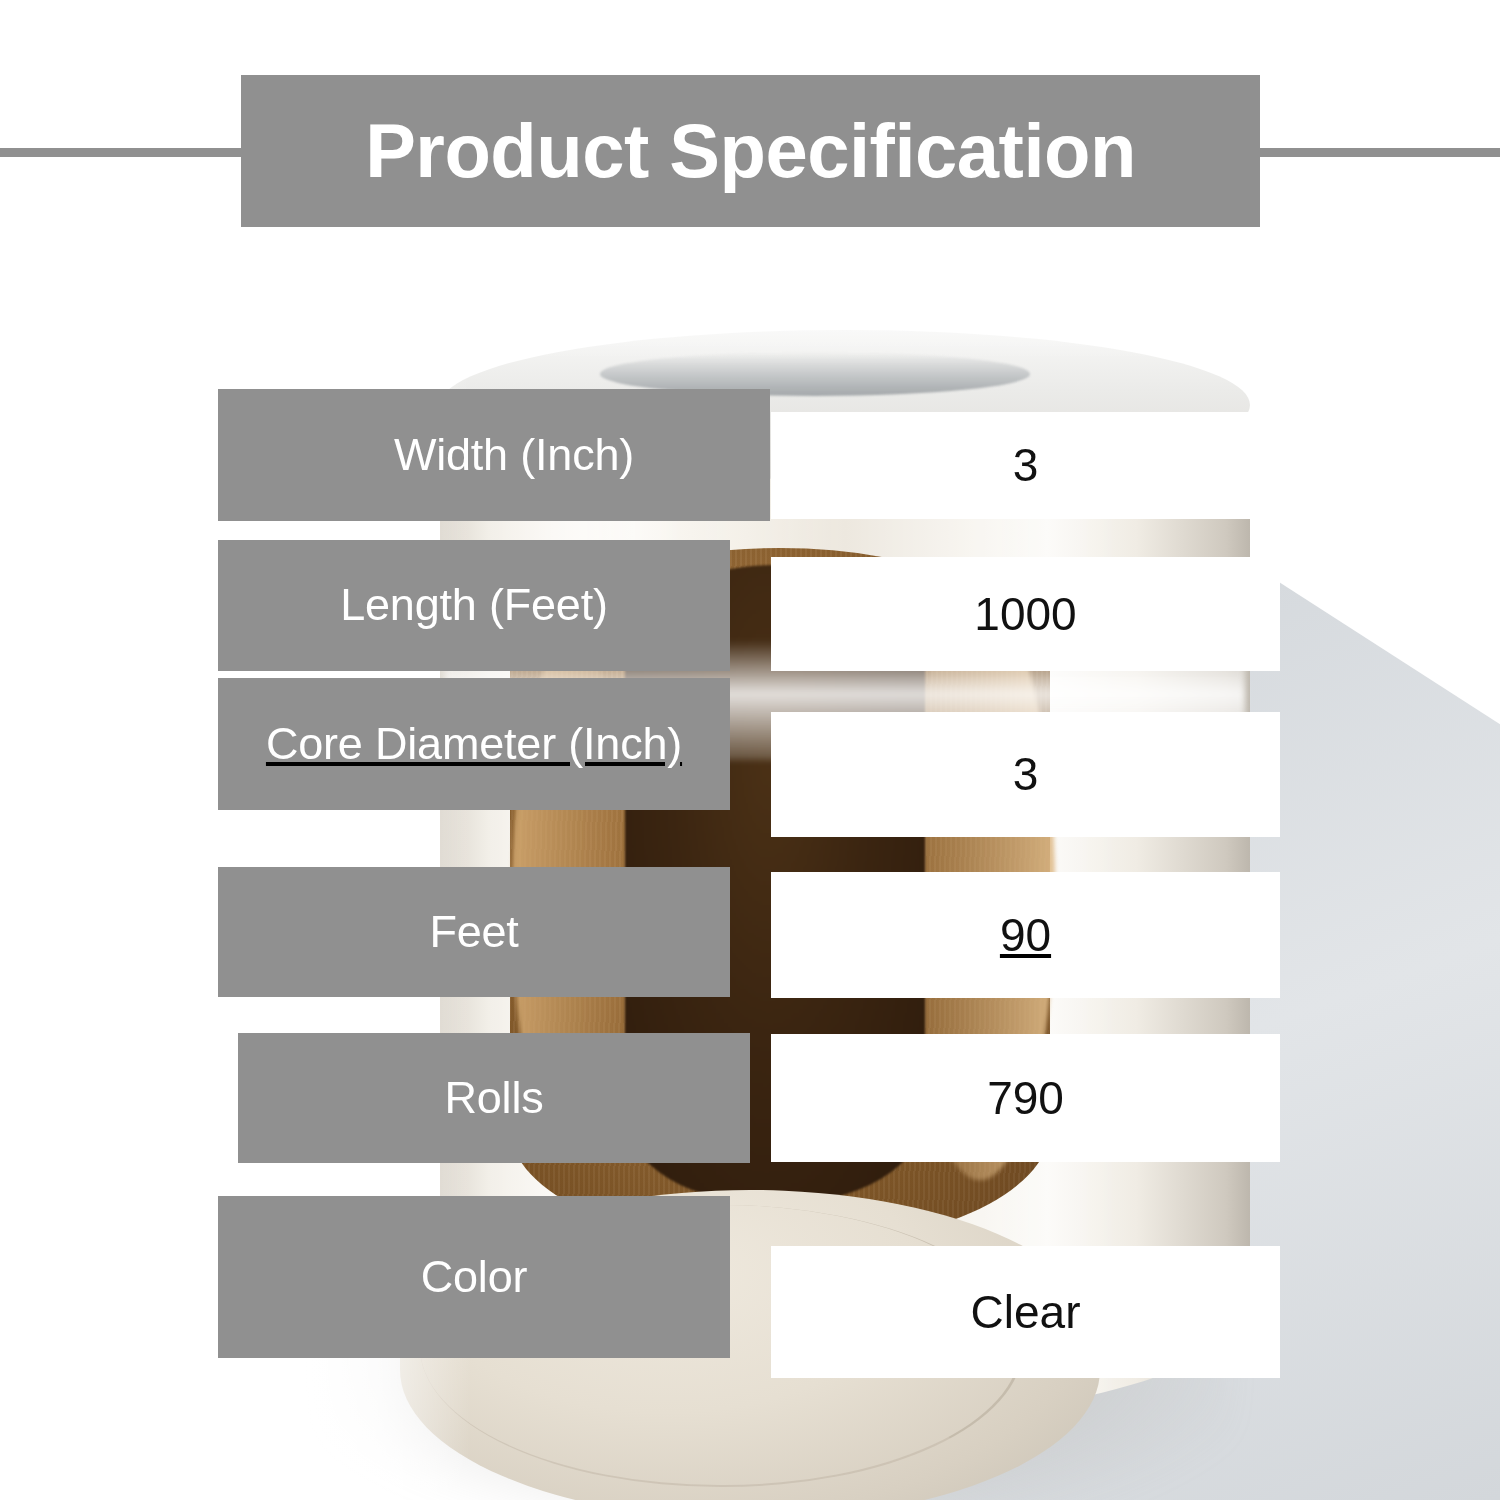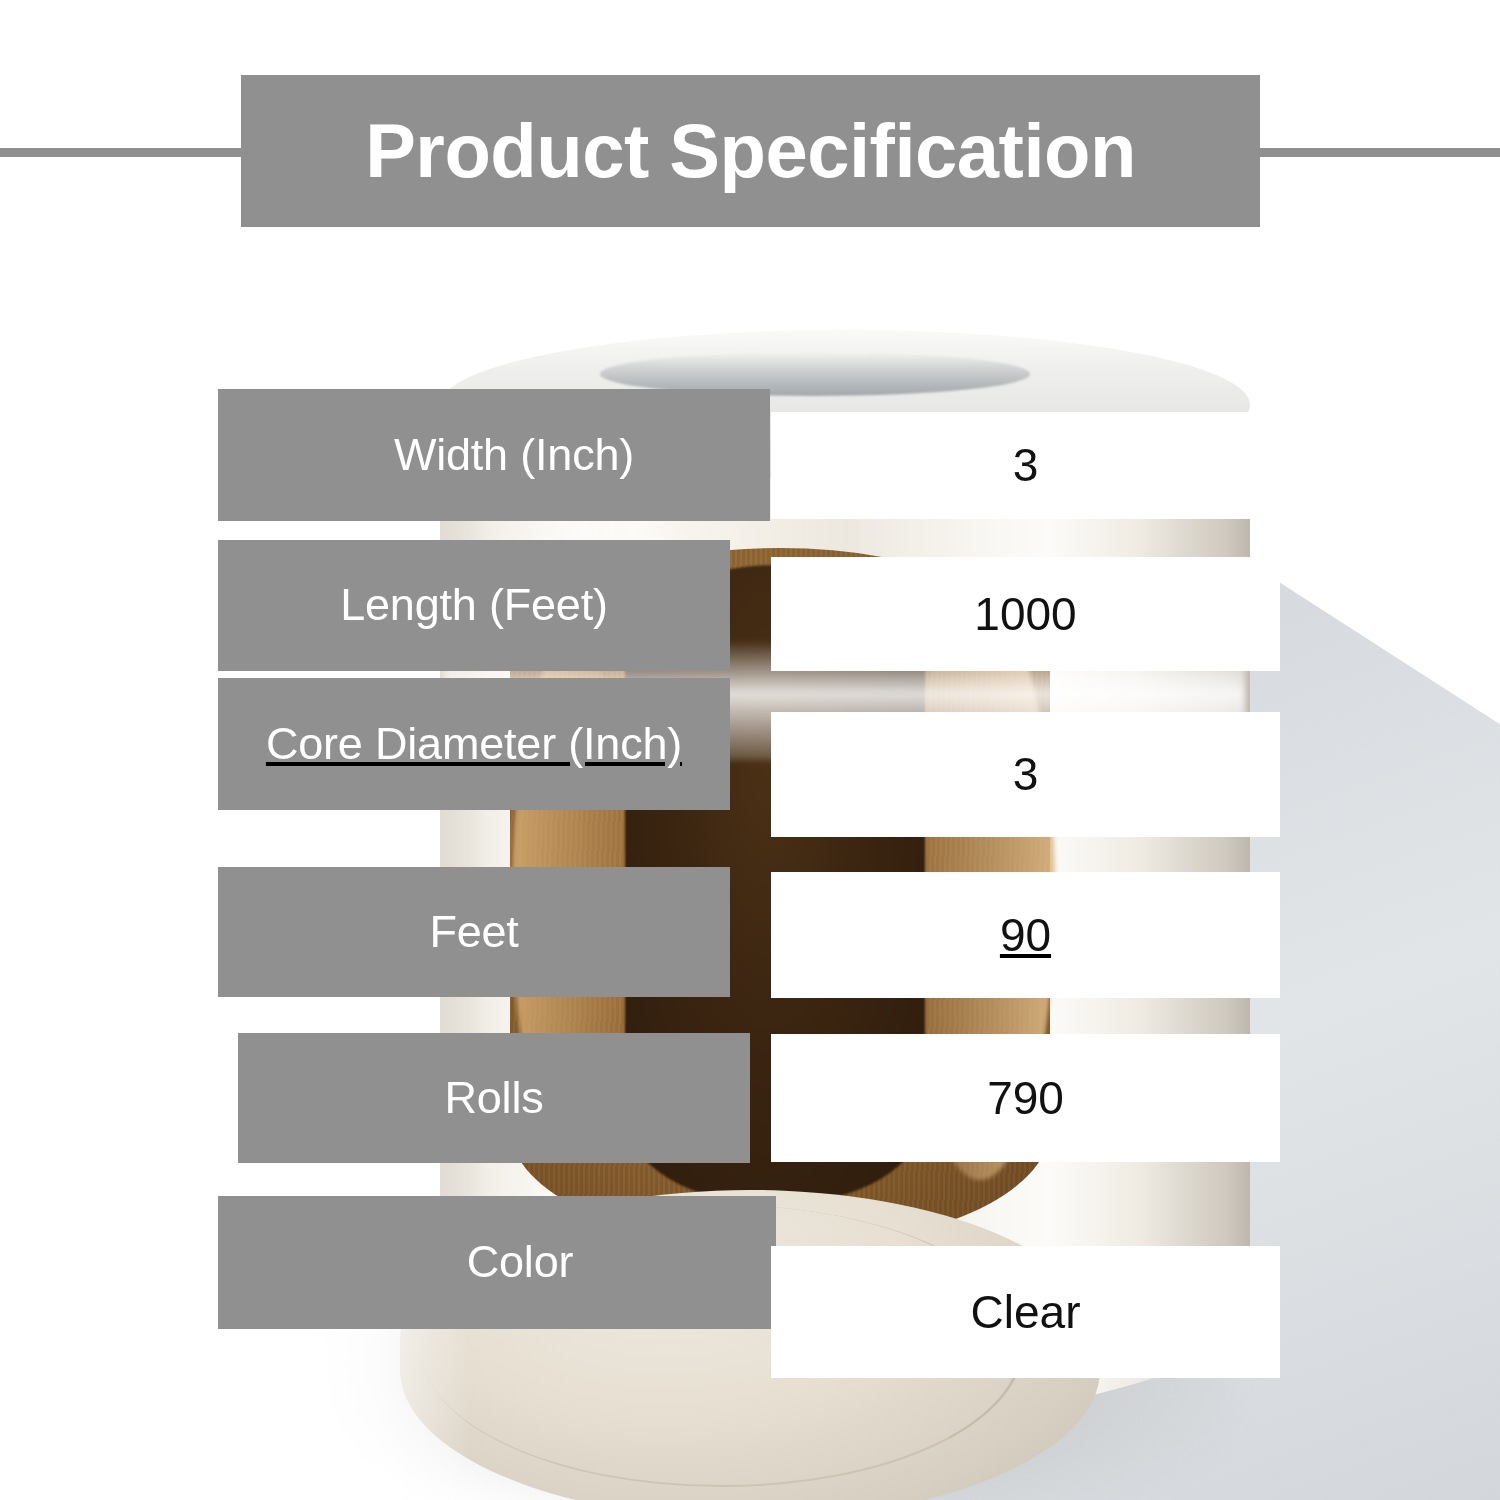--- a/index.html
+++ b/index.html
@@ -323,21 +323,21 @@
     <div class="spec-row">
       <div class="label-cell" style="top:1033px;height:130px;margin-left:20px;">
         <span class="label-text">Rolls</span>
       </div>
       <div class="value-cell" style="top:1034px;height:128px;">
         <span class="value-text">790</span>
       </div>
     </div>
 
     <div class="spec-row">
-      <div class="label-cell" style="top:1196px;height:133px;padding-left:46px;">
+      <div class="label-cell" style="top:1196px;height:162px;">
         <span class="label-text">Color</span>
       </div>
       <div class="value-cell" style="top:1246px;height:132px;">
         <span class="value-text">Clear</span>
       </div>
     </div>
 
   </div>
 </div>
 

